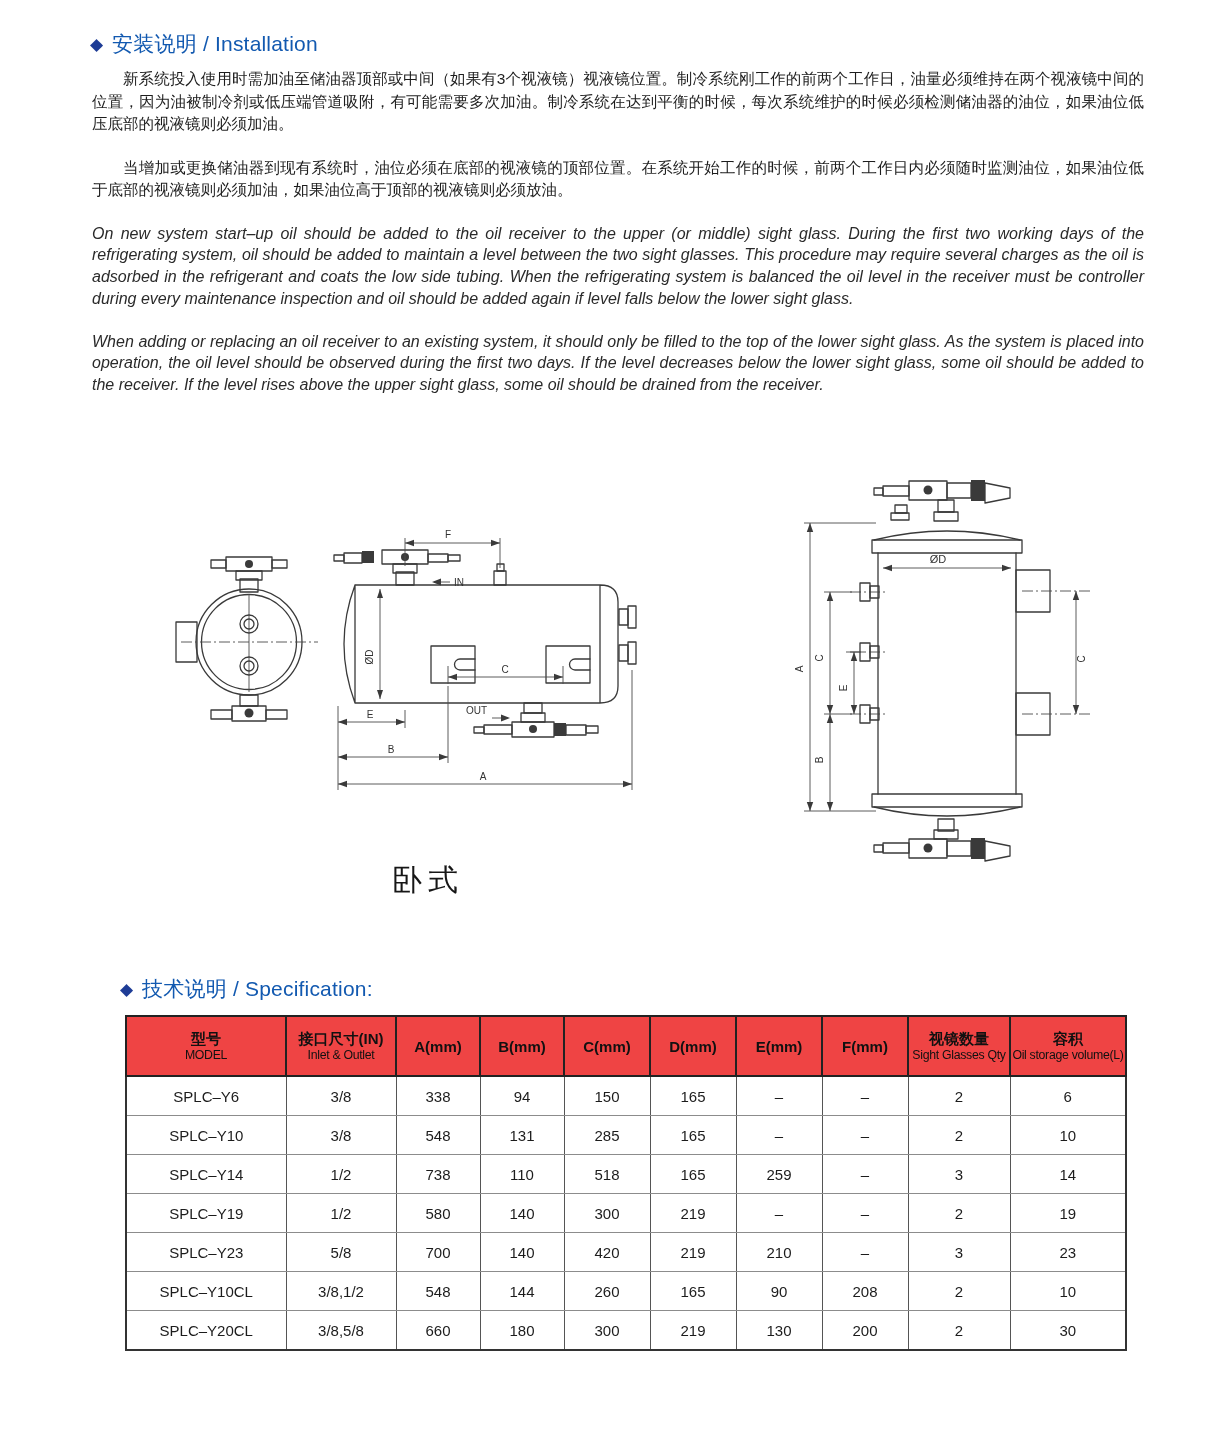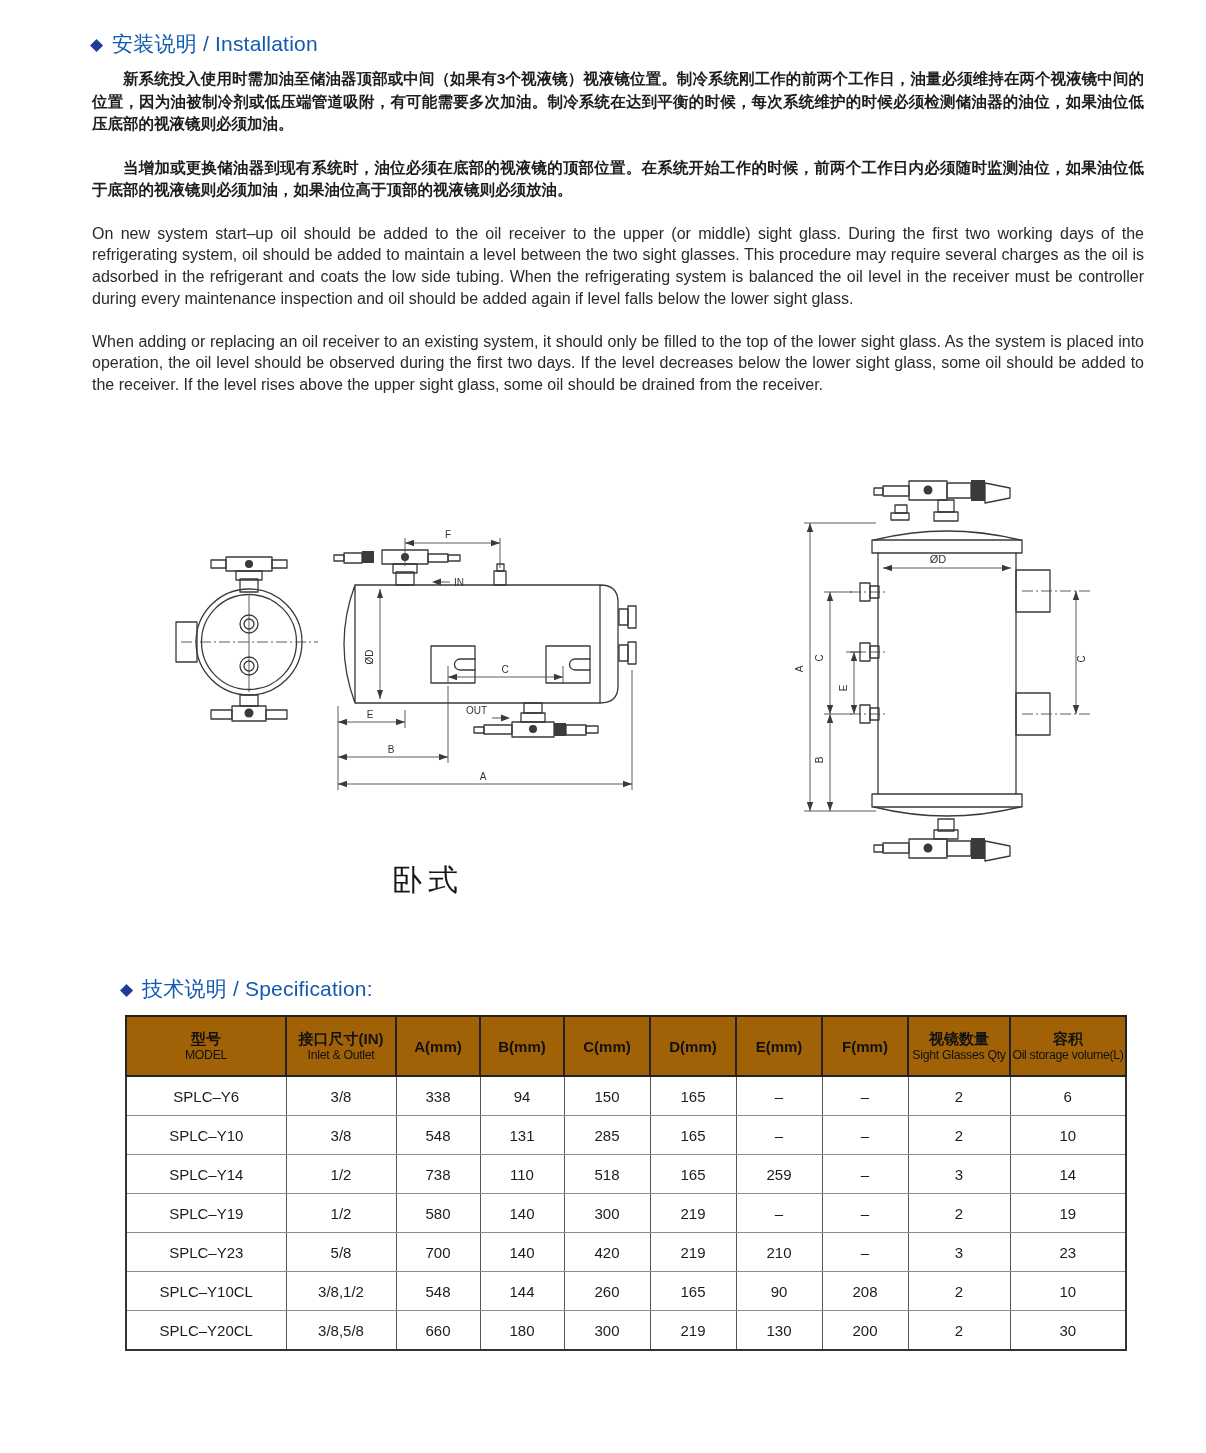--- a/index.html
+++ b/index.html
@@ -9,25 +9,25 @@
     color:#222;position:relative;overflow:hidden;
   }
   .page{padding:30px 46px 0 90px;}
 
   
   .sec-head{display:flex;align-items:center;gap:9px;margin:0 0 10px 0;}
   .diamond{color:#1e3c96;font-size:17px;line-height:1;}
   .sec-title{color:#1259b0;font-size:21px;font-weight:normal;letter-spacing:.2px;}
 
   
-  .zh{font-size:15.5px;line-height:22.5px;margin:0 0 0 2px;width:1052px;text-align:justify;color:#1d1d1d;font-weight:bold;}
+  .zh{font-size:15.5px;line-height:22.5px;margin:0 0 0 2px;width:1052px;text-align:justify;color:#1d1d1d;}
   .zh.first{margin-top:2px;}
   .zh+.zh{margin-top:21px;}
   .zh p{margin:0;text-indent:2em;}
-  .en{font-size:16px;line-height:21.8px;margin:21px 0 0 2px;width:1052px;text-align:justify;color:#2a2a2a;}
+  .en{font-size:16px;line-height:21.8px;margin:21px 0 0 2px;width:1052px;text-align:justify;color:#2a2a2a;font-style:italic;}
 
   
   .diagrams{position:relative;height:517px;margin-top:12px;}
   figure{margin:0;position:absolute;}
   .fig-h{left:58px;top:62px;width:560px;}
   .fig-v{left:698px;top:48px;width:330px;}
   .cap{font-size:30px;color:#161616;text-align:center;letter-spacing:6px;}
   .fig-h .cap{margin-top:56px;}
   .fig-v .cap{margin-top:10px;}
 
@@ -35,21 +35,21 @@
   svg .thn{fill:none;stroke:#4a4a4a;stroke-width:.9;}
   svg .cl{stroke-dasharray:11 3 2 3;}
   svg .fil{fill:#3a3a3a;stroke:none;}
   svg text{fill:#333;font-size:10px;font-family:"Liberation Sans","DejaVu Sans",sans-serif;}
   svg text.mid{text-anchor:middle;}
 
   
   .spec{margin-top:50px;}
   table{border-collapse:collapse;width:1000px;margin:12px 0 0 35px;table-layout:fixed;}
   thead th{
-    background:#a16207;border:2px solid #222;padding:0;
+    background:#ef4444;border:2px solid #222;padding:0;
     height:58px;vertical-align:middle;font-weight:bold;color:#111;
   }
   .th-zh{font-size:15px;line-height:19px;}
   .th-en{font-size:12.3px;font-weight:normal;line-height:15px;letter-spacing:-.3px;white-space:nowrap;overflow:hidden;}
   tbody td{
     border-left:1px solid #555;border-right:1px solid #555;
     border-top:1.6px solid #8c8c8c;border-bottom:1.6px solid #8c8c8c;
     height:36px;text-align:center;font-size:15px;color:#1c1c1c;background:#fff;
   }
   table{border:2px solid #333;}

